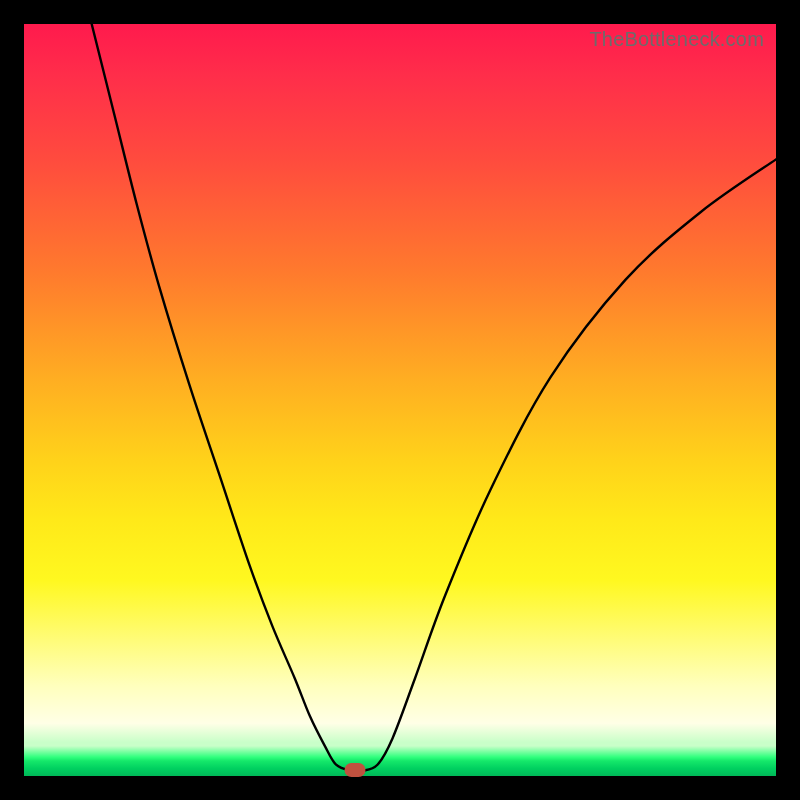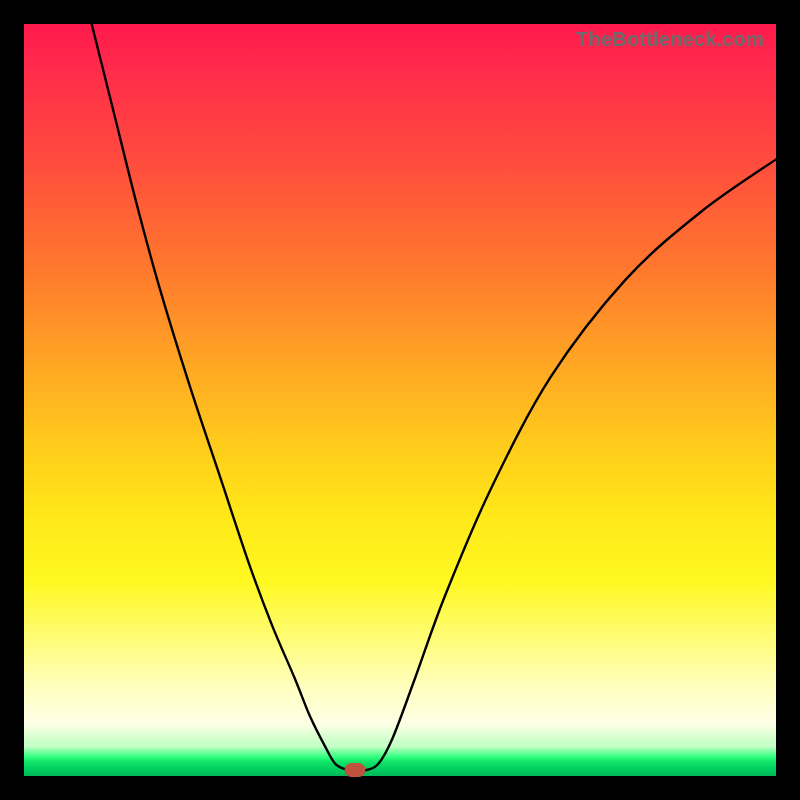--- a/index.html
+++ b/index.html
@@ -41,21 +41,21 @@
       #00d060 99%,
       #00b858 100%
     );
   }
   .watermark {
     position: absolute;
     top: 4px;
     right: 12px;
     color: #6c6c6c;
     font-size: 20px;
-    font-weight: 700;
+    font-weight: 400;
     letter-spacing: 0.2px;
     user-select: none;
   }
   svg.curve {
     position: absolute;
     left: 0;
     top: 0;
     width: 752px;
     height: 752px;
   }

